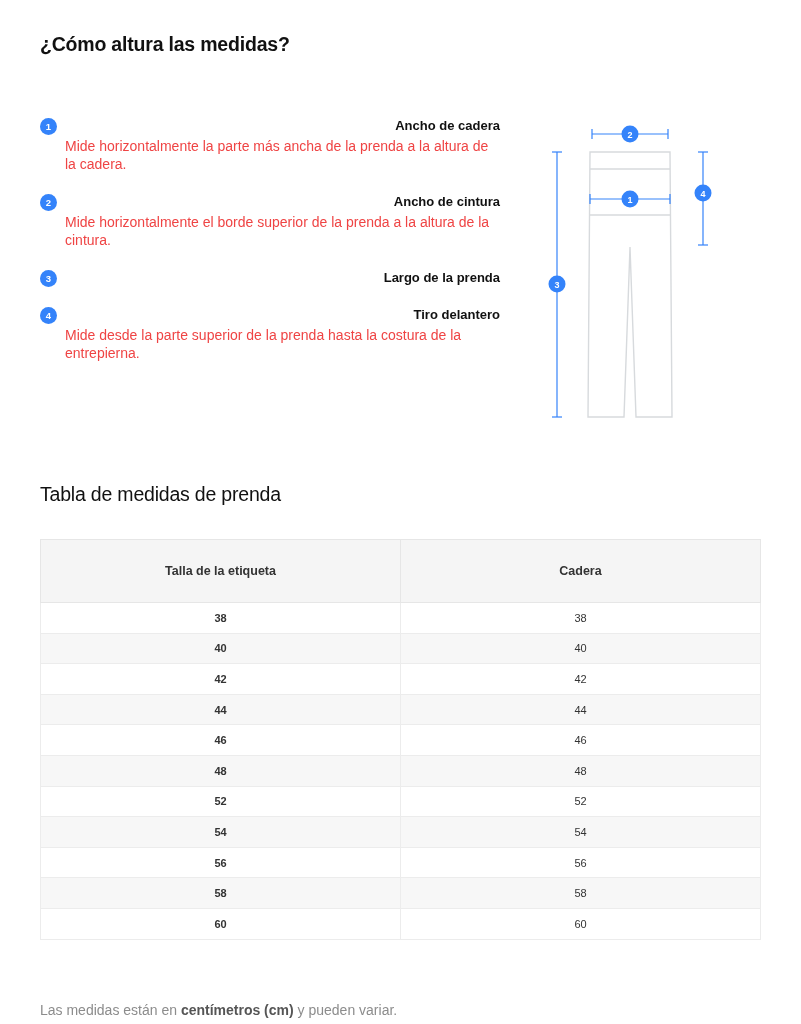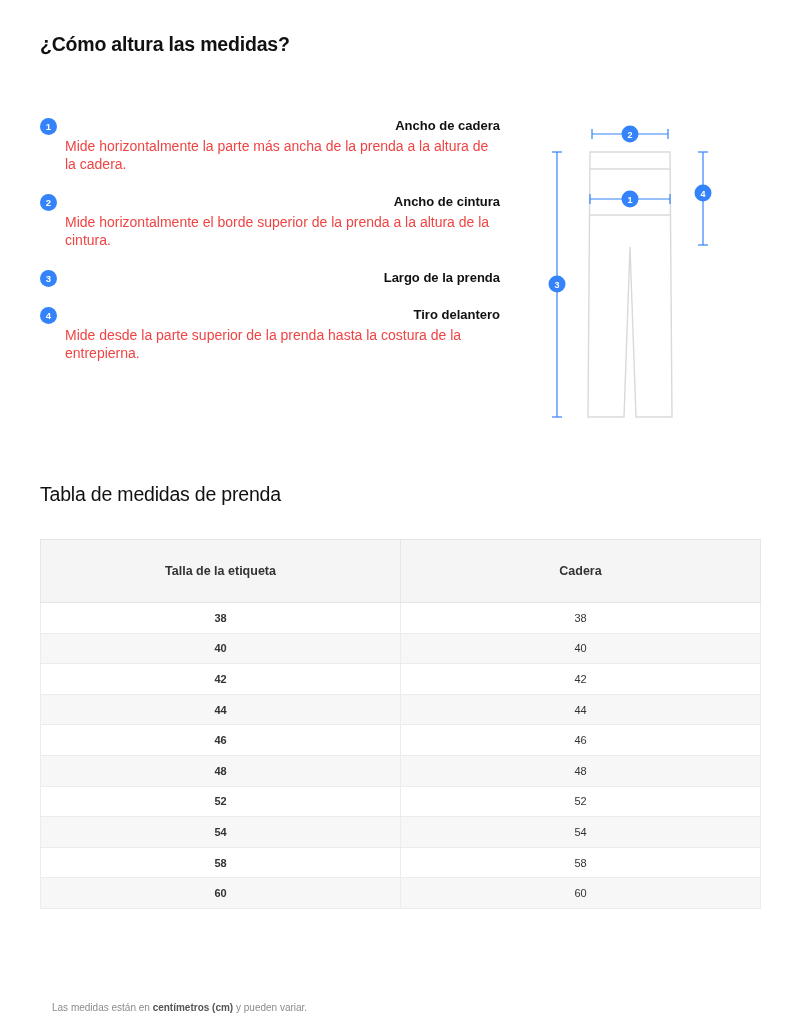--- a/index.html
+++ b/index.html
@@ -123,22 +123,22 @@
     vertical-align: middle;
     padding: 0;
   }
   td.size-col { font-weight: bold; }
   tbody tr:nth-child(even) td { background: #f7f7f7; }
   tbody tr:nth-child(odd) td { background: #ffffff; }
   
   .footnote {
     position: absolute;
     top: 969px;
-    left: 52px;
-    font-size: 10px;
+    left: 40px;
+    font-size: 14px;
     color: #8c8c8c;
   }
   .footnote b { color: #555; }
 </style>
 </head>
 <body>
 
 <div class="page">
 
   <h1 class="h1">¿Cómo altura las medidas?</h1>
@@ -254,20 +254,24 @@
         </tr>
         <tr>
           <td class="size-col">52</td>
           <td>52</td>
         </tr>
         <tr>
           <td class="size-col">54</td>
           <td>54</td>
         </tr>
         <tr>
+          <td class="size-col">56</td>
+          <td>56</td>
+        </tr>
+        <tr>
           <td class="size-col">58</td>
           <td>58</td>
         </tr>
         <tr>
           <td class="size-col">60</td>
           <td>60</td>
         </tr>
       </tbody>
     </table>
   </div>

